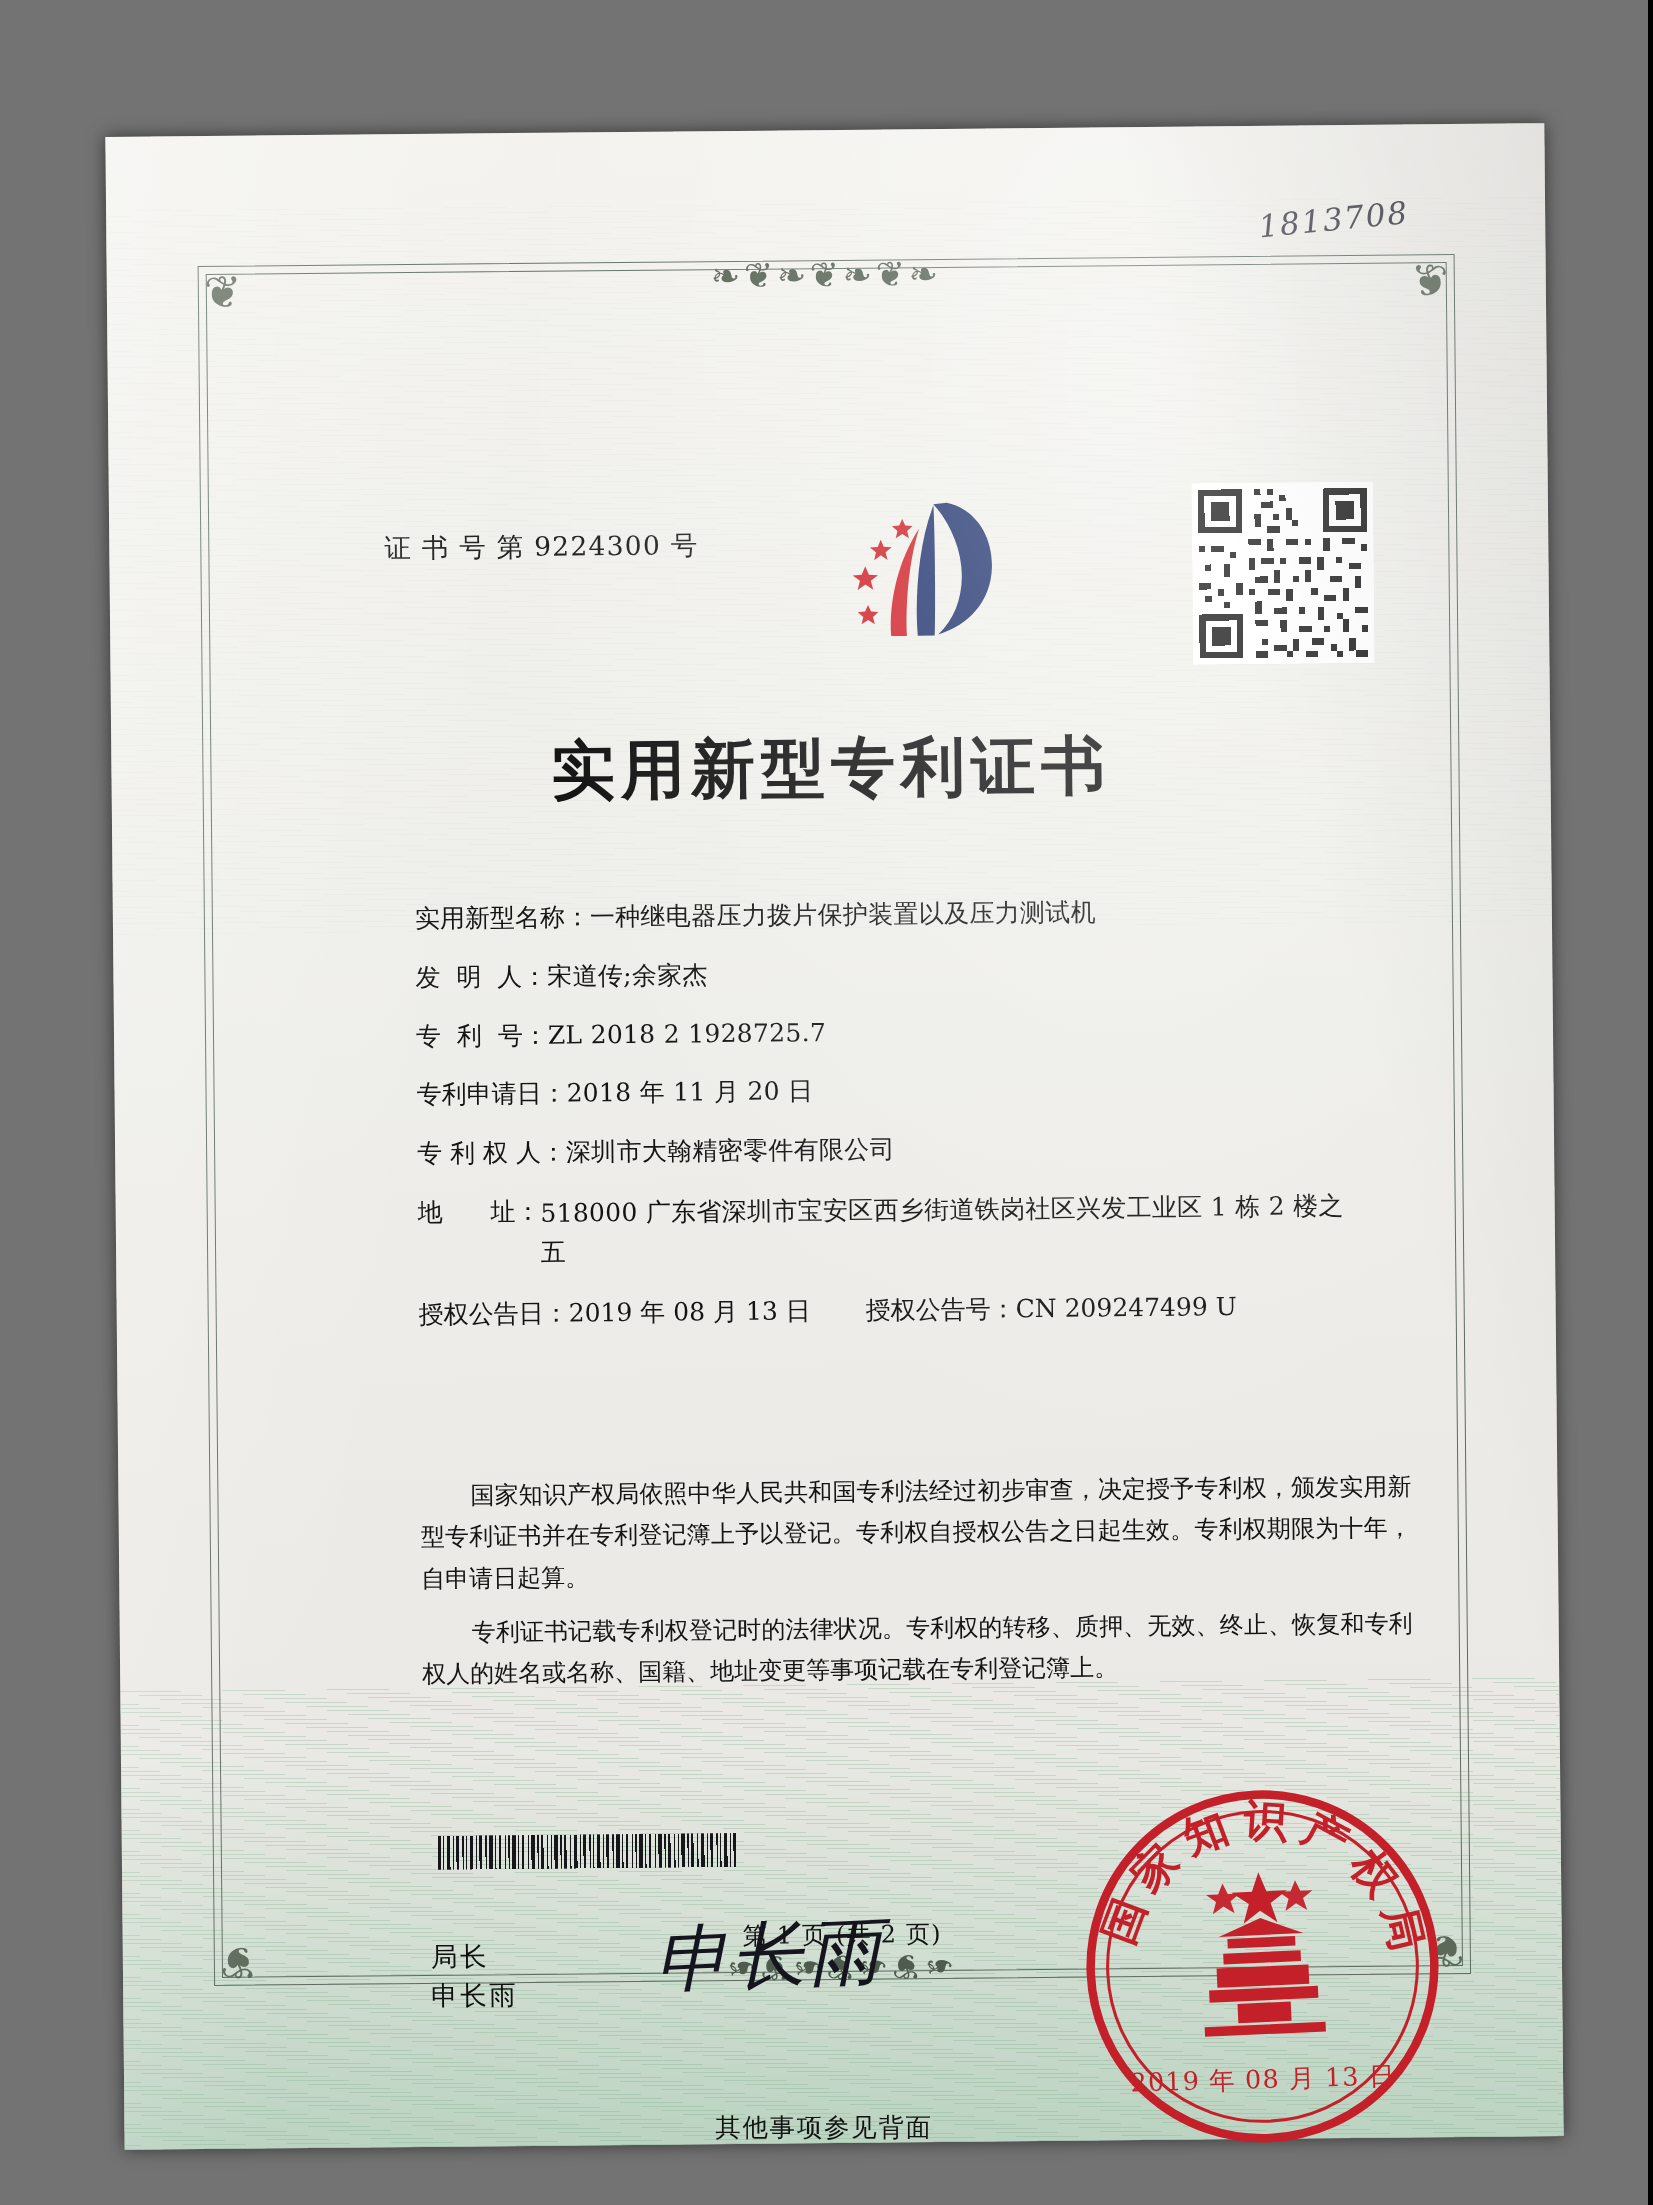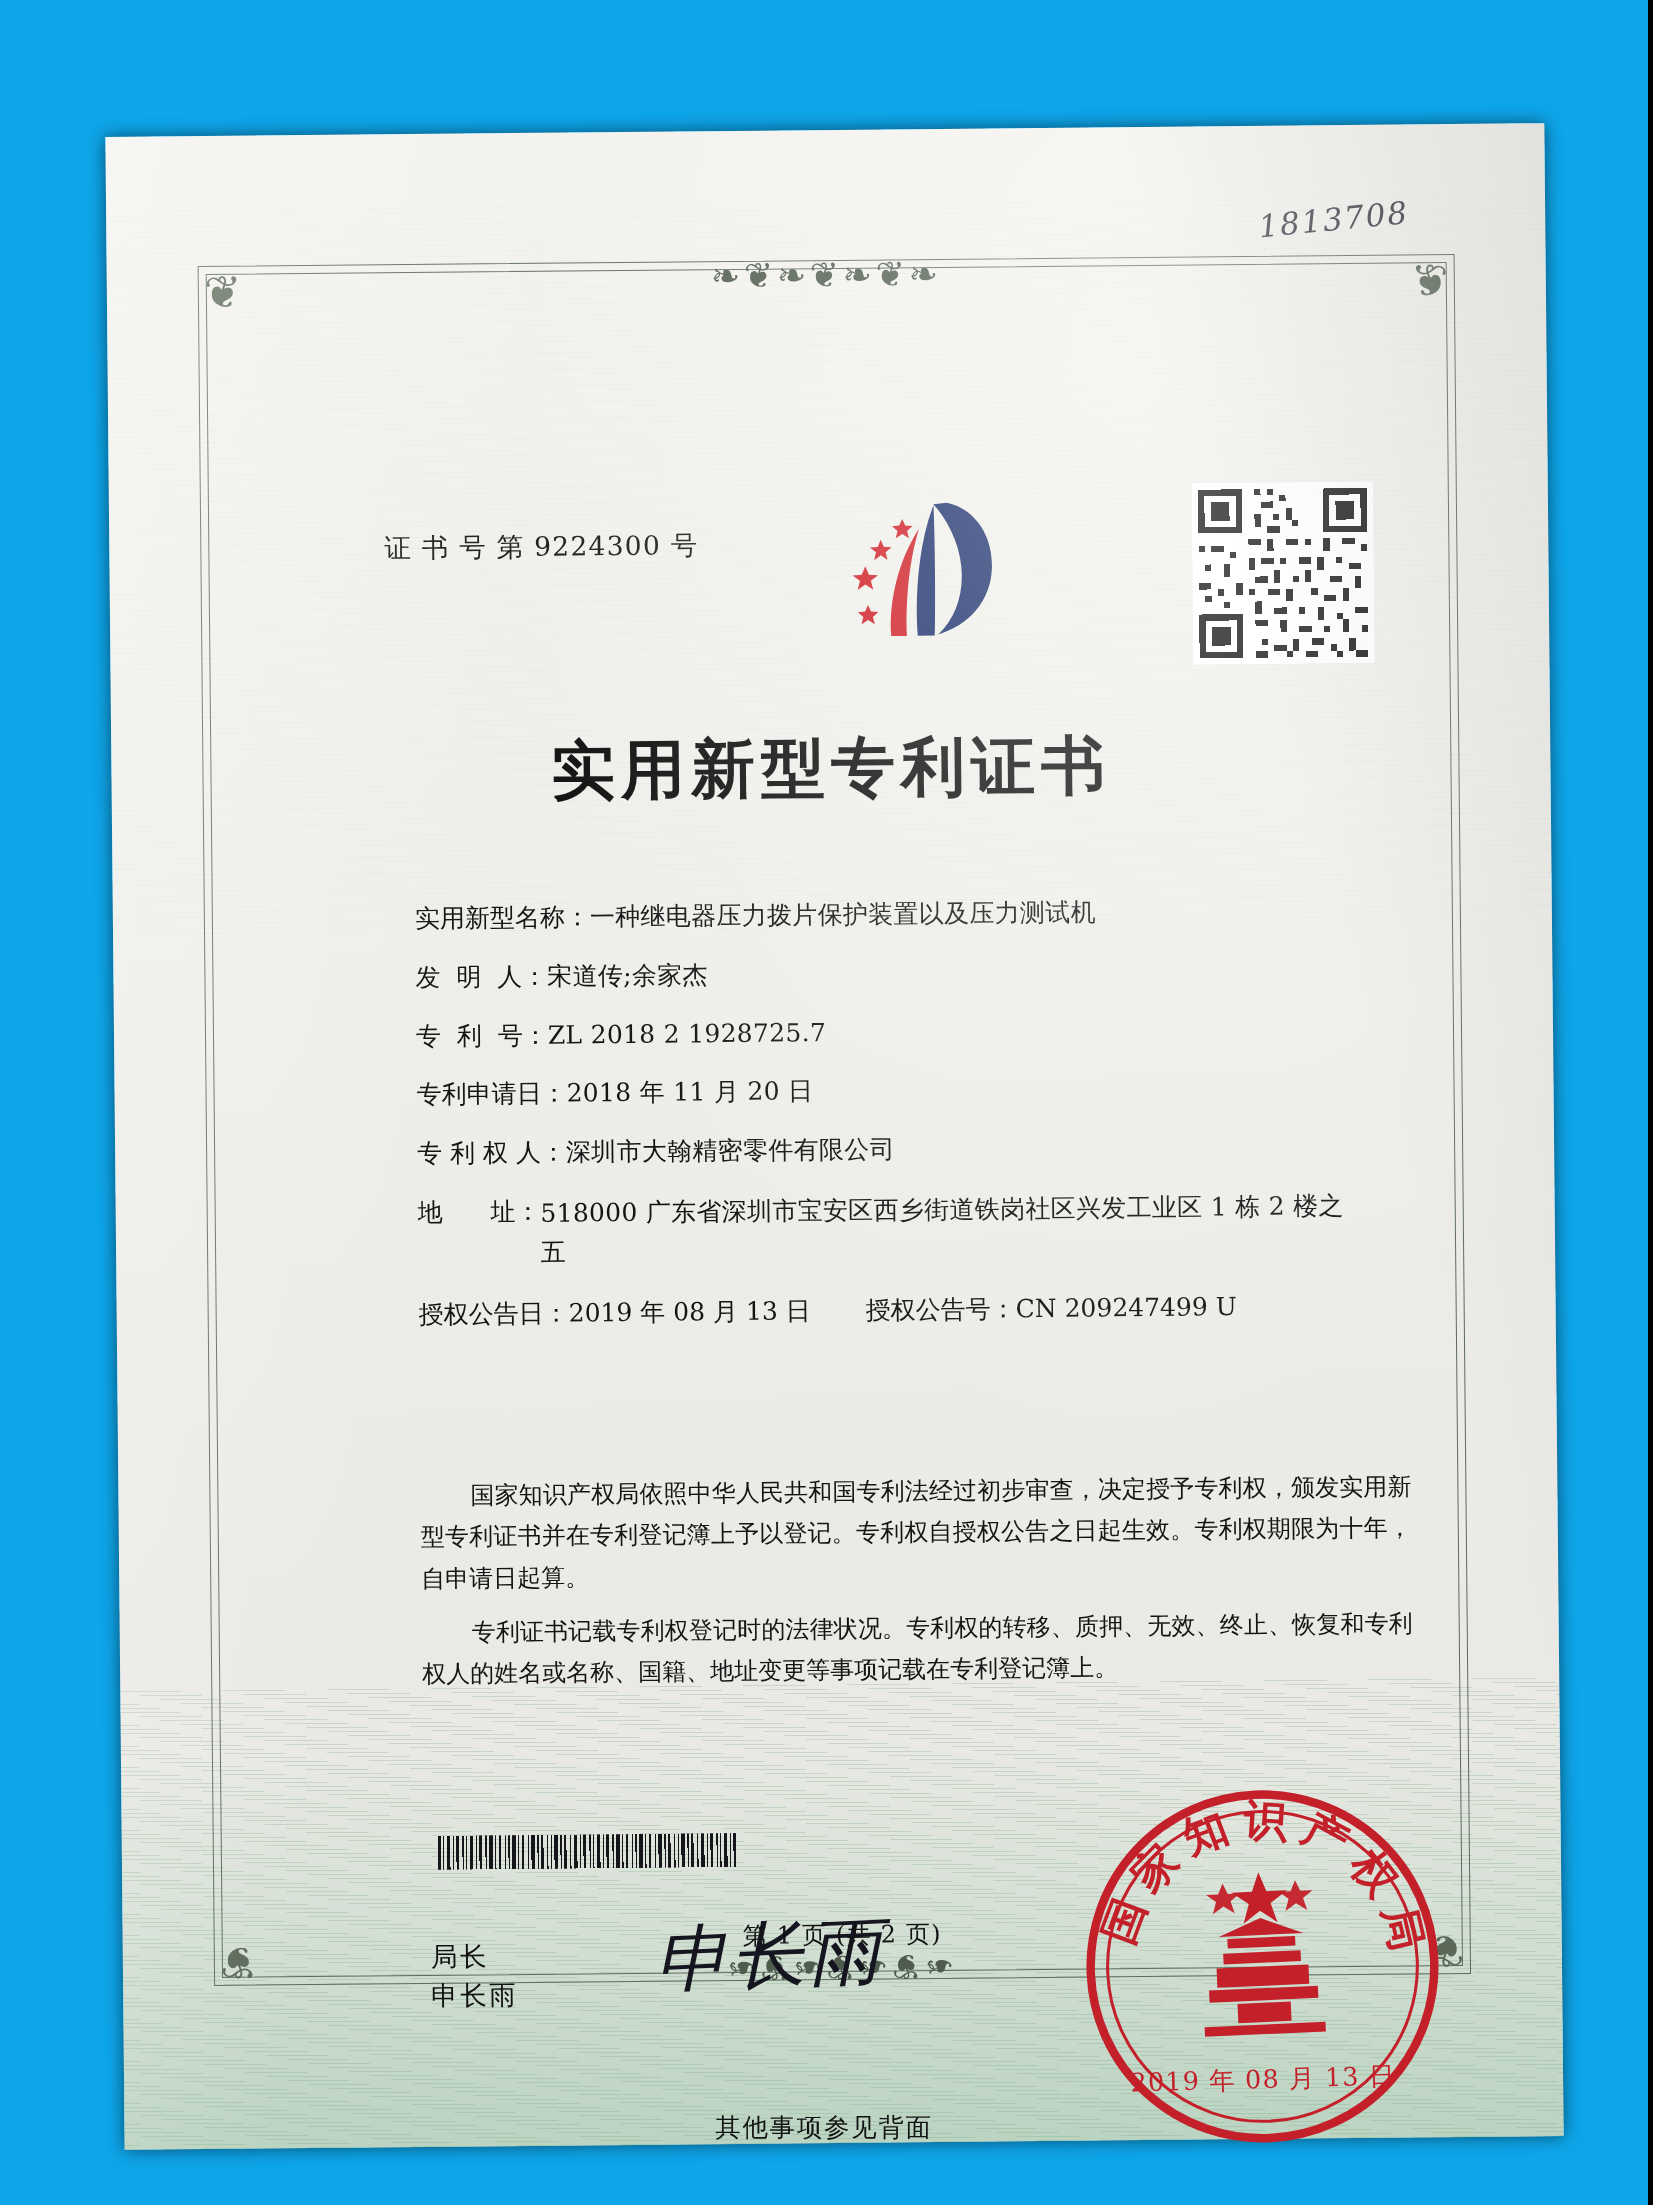--- a/index.html
+++ b/index.html
@@ -12,21 +12,21 @@
     height: 2205px;
     overflow: hidden;
     font-family: "Liberation Serif", serif;
   }
 
   
   #stage {
     position: relative;
     width: 1648px;
     height: 2205px;
-    background: #0ea5e9;
+    background: #737373;
   }
 
   #paper {
     position: absolute;
     left: 115px;
     top: 130px;
     width: 1439px;
     height: 2013px;
     background: linear-gradient(178deg, #f3f2ee 0%, #eeeeea 40%, #eceae6 70%, #e8e7e3 100%);
     transform: rotate(-0.55deg);

